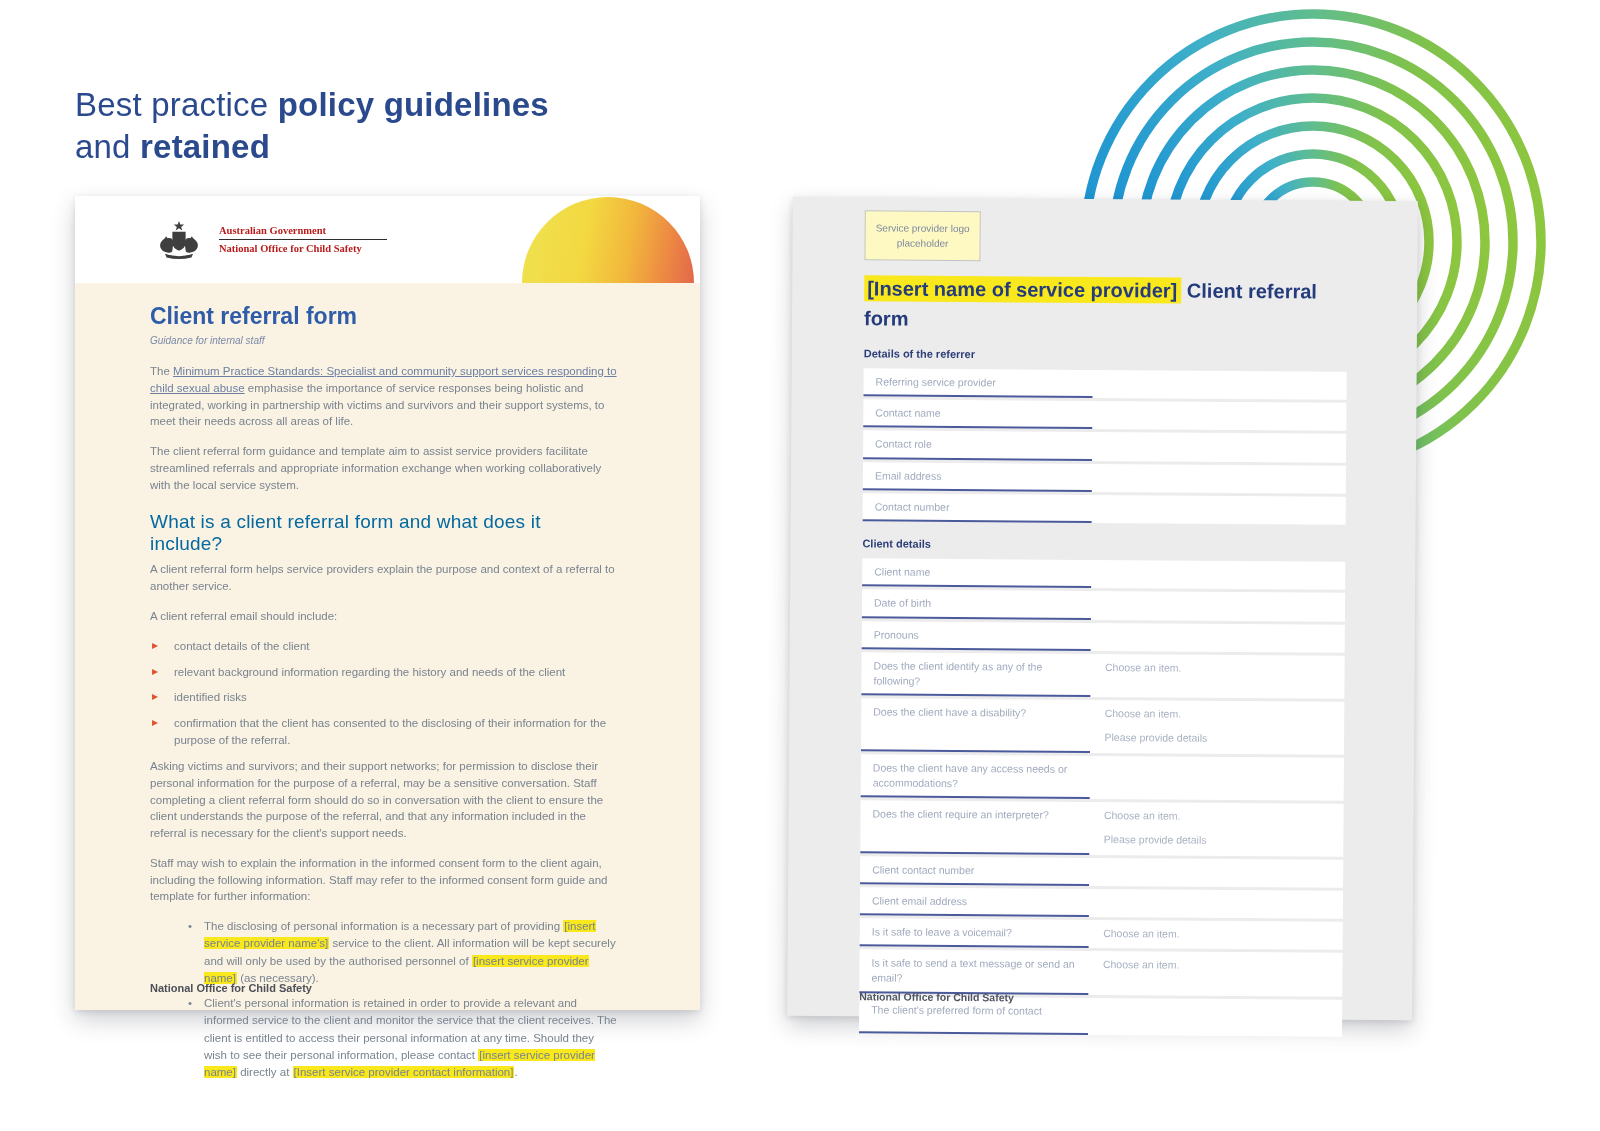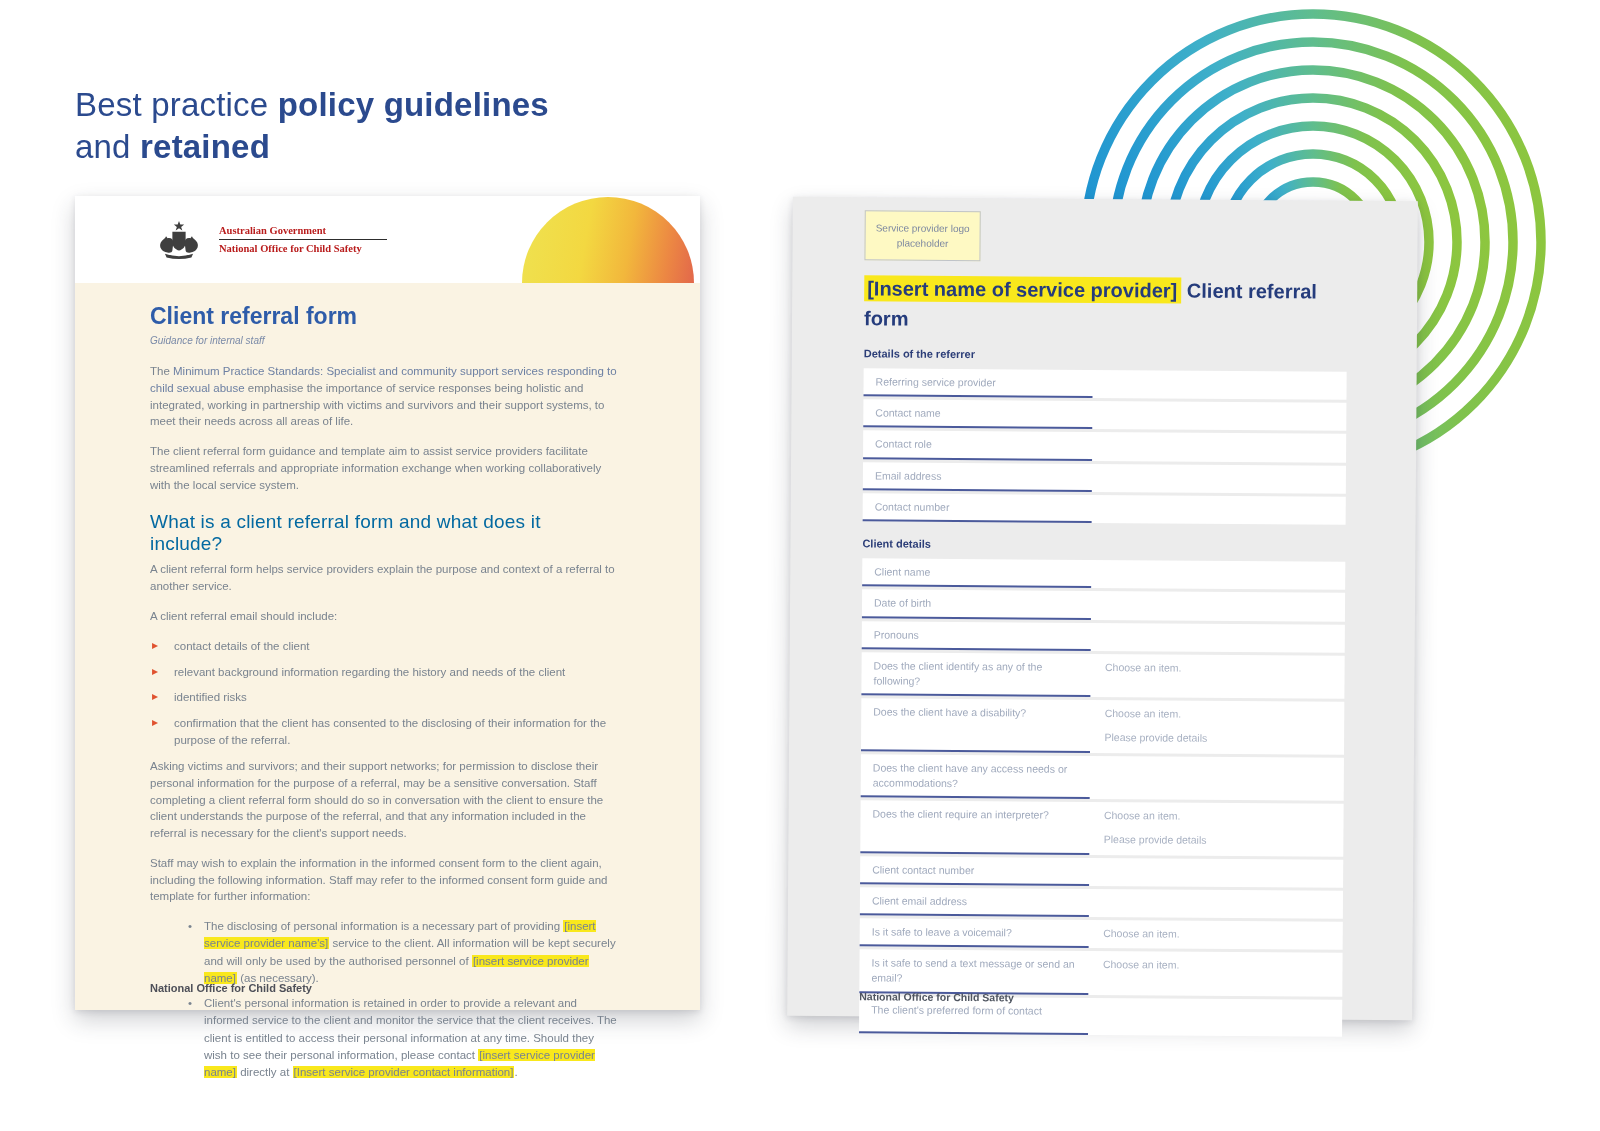--- a/index.html
+++ b/index.html
@@ -26,21 +26,21 @@
   .gov-text .l1{font-size:10.5px;font-weight:700;}
   .gov-text .rule{border-top:1px solid #2d2d2d;margin:3px 0 3px 0;width:168px;}
   .gov-text .l2{font-size:10.5px;font-weight:700;}
   .dome{position:absolute;top:1px;left:447px;width:172px;height:86px;
         border-radius:172px 172px 0 0;
         background:linear-gradient(100deg,#efe14f 4%,#f3d841 38%,#f2b73c 62%,#ec8743 84%,#e2674b 100%);}
   .doc-body{position:relative;padding:10px 82px 0 75px;box-sizing:border-box;height:727px;}
   .doc-title{margin:10px 0 0 0;font-size:23px;font-weight:700;color:#2e5ca9;}
   .doc-sub{margin:5px 0 17px 0;font-size:10px;font-style:italic;color:#7a8aa8;}
   .doc-body p{margin:0 0 13px 0;font-size:11.5px;line-height:1.46;color:#79838f;}
-  .doc-body a{color:#6d80a3;cursor:pointer;}
+  .doc-body a{color:#6d80a3;text-decoration:underline;cursor:pointer;}
   .h2{margin:18px 0 6px 0;font-size:19px;color:#0369a1;letter-spacing:.2px;}
   ul.arrows{list-style:none;margin:4px 0 10px 0;padding:0;}
   ul.arrows li{position:relative;padding-left:24px;margin:0 0 9.5px 0;
                font-size:11.5px;line-height:1.42;color:#79838f;}
   ul.arrows li::before{content:"\25B8";position:absolute;left:2px;top:-1px;color:#e0522f;font-size:12px;}
   ul.dots{list-style:none;margin:2px 0 0 0;padding:0 0 0 38px;}
   ul.dots li{position:relative;padding-left:16px;margin:0 0 8px 0;
              font-size:11.5px;line-height:1.5;color:#79838f;}
   ul.dots li::before{content:"\2022";position:absolute;left:0;top:0;color:#79838f;}
   mark{background:#f9e81c;color:#79838f;padding:0 1px;}

